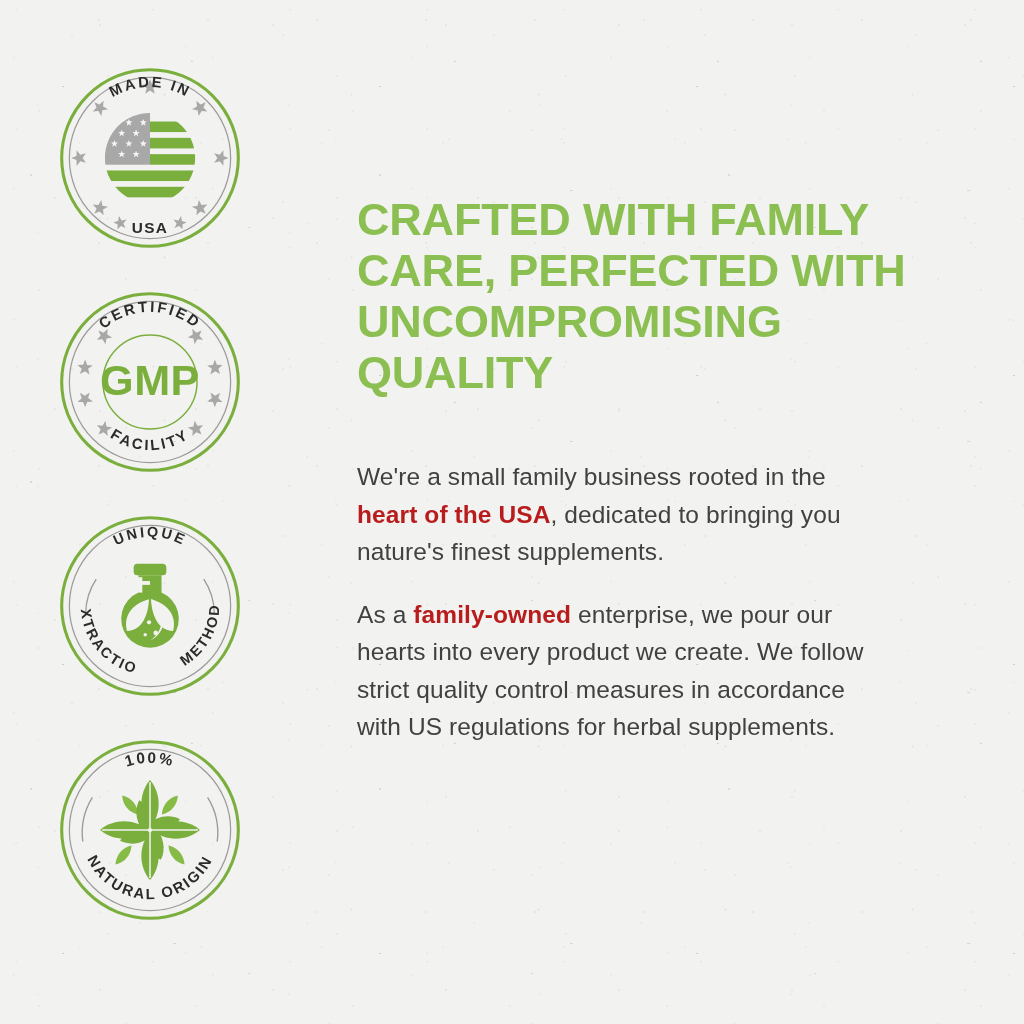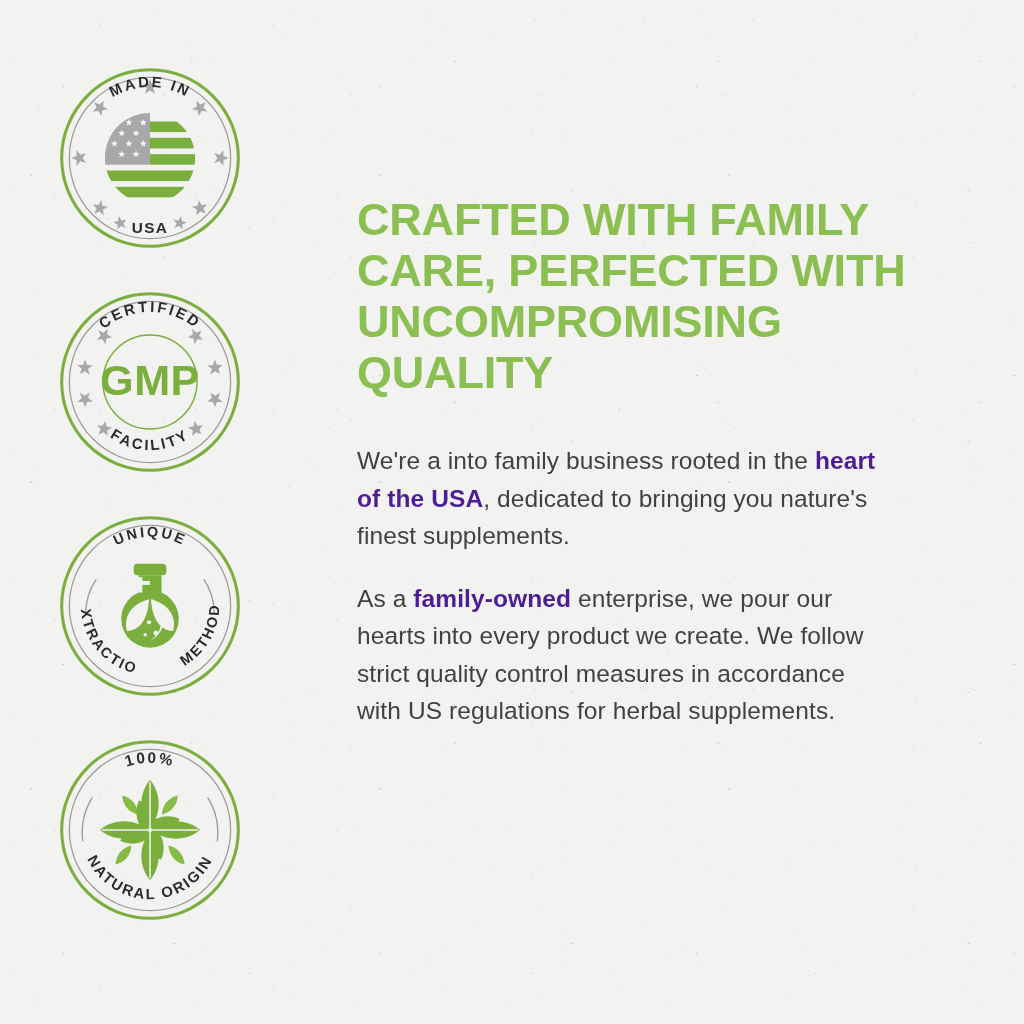--- a/index.html
+++ b/index.html
@@ -88,37 +88,37 @@
     flex: 1 1 auto;
     padding: 195px 110px 0 57px;
   }
 
   #headline {
     color: #8cbf52;
     font-size: 45px;
     line-height: 1.13;
     font-weight: 700;
     letter-spacing: -0.2px;
-    margin-bottom: 44px;
+    margin-bottom: 60px;
     max-width: 560px;
   }
 
   .para {
     color: #414141;
     font-size: 24.5px;
     line-height: 1.52;
     font-weight: 400;
     letter-spacing: .1px;
     max-width: 530px;
     margin-bottom: 26px;
   }
   .para:last-child { margin-bottom: 12px; }
 
   .hl {
-    color: #4c1d95;
+    color: #b91c1c;
     font-weight: 700;
   }
 </style>
 </head>
 <body>
 
 <div id="paper-texture"></div>
 
 <div id="layout">
 
@@ -399,21 +399,21 @@
       </svg>
     </div>
 
   </div>
 
   <div id="content-column">
 
     <h1 id="headline">CRAFTED WITH FAMILY CARE, PERFECTED WITH UNCOMPROMISING QUALITY</h1>
 
     <p class="para">
-      <span>We're a into family business rooted in the </span><span class="hl">heart of the USA</span><span>, dedicated to bringing you nature's finest supplements.</span>
+      <span>We're a small family business rooted in the </span><span class="hl">heart of the USA</span><span>, dedicated to bringing you nature's finest supplements.</span>
     </p>
 
     <p class="para">
       <span>As a </span><span class="hl">family-owned</span><span> enterprise, we pour our hearts into every product we create. We follow strict quality control measures in accordance with US regulations for herbal supplements.</span>
     </p>
 
   </div>
 </div>
 
 </body></html>

